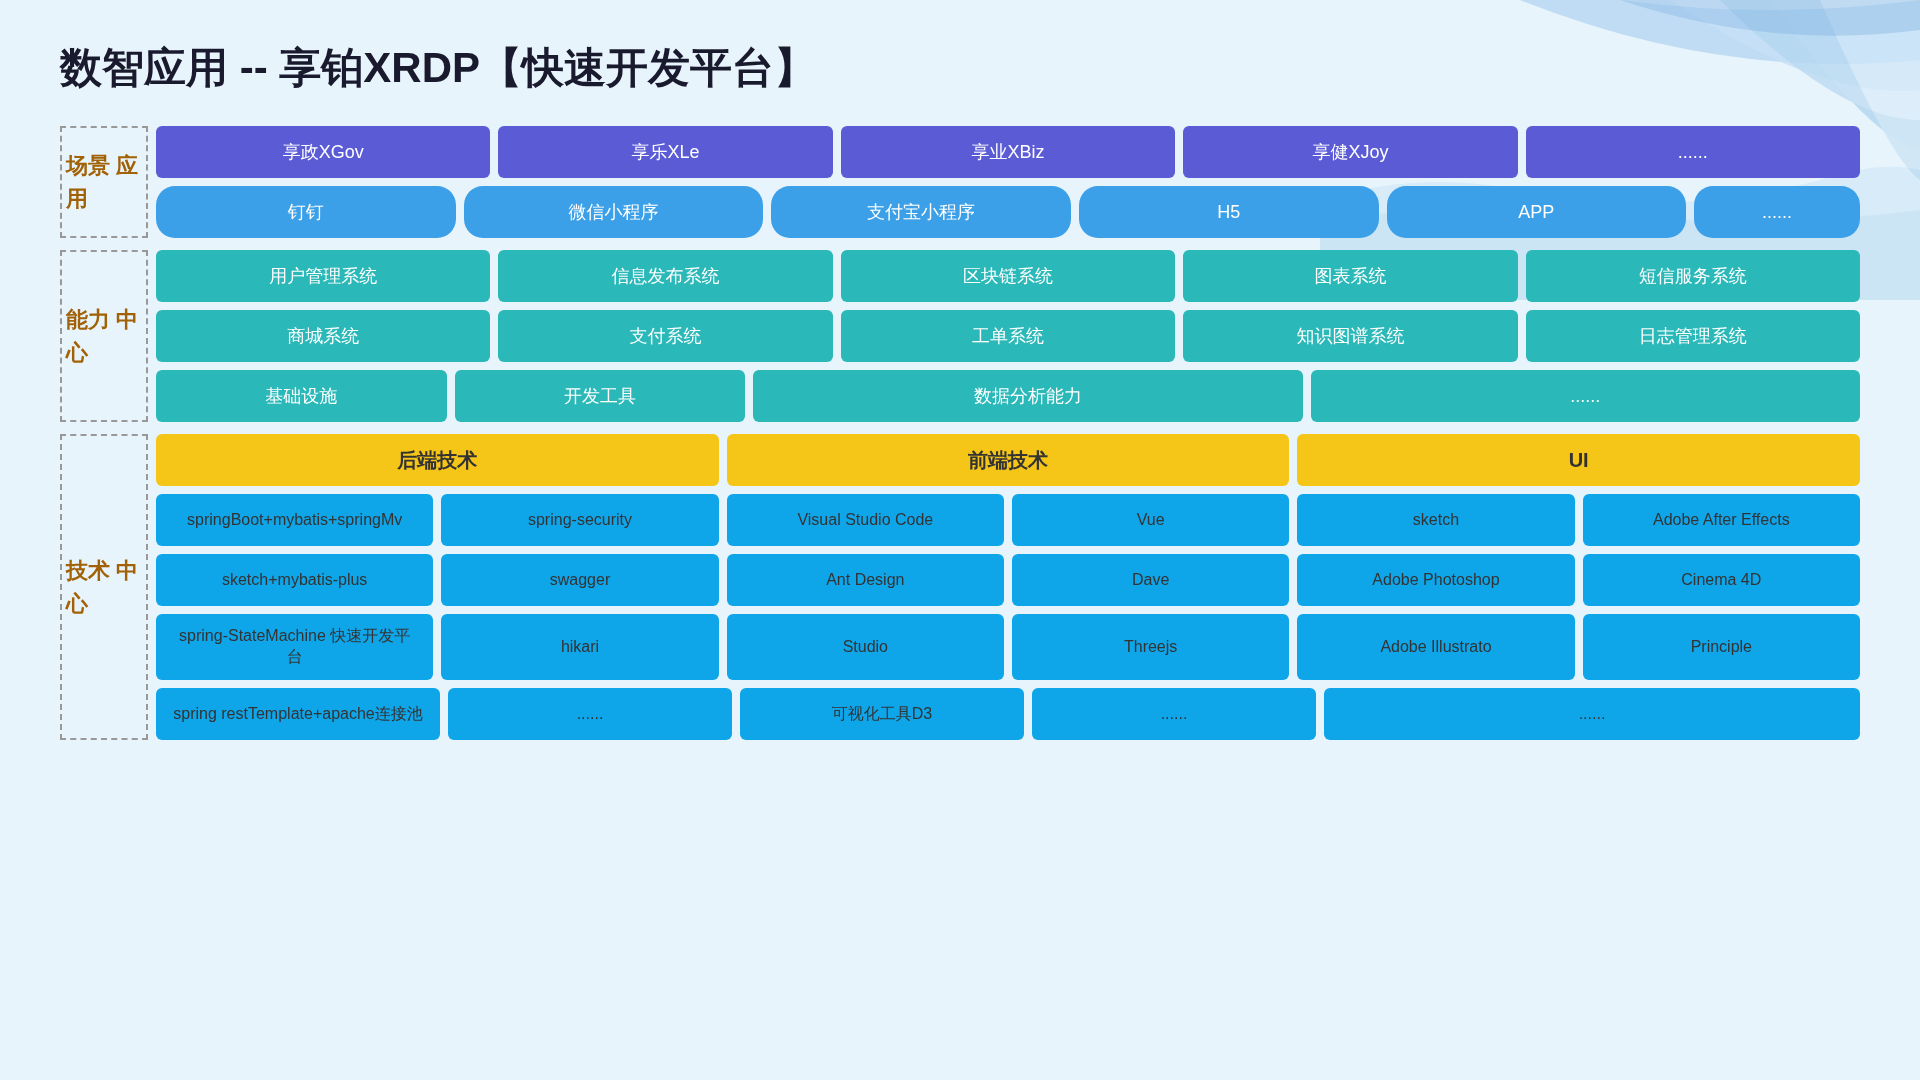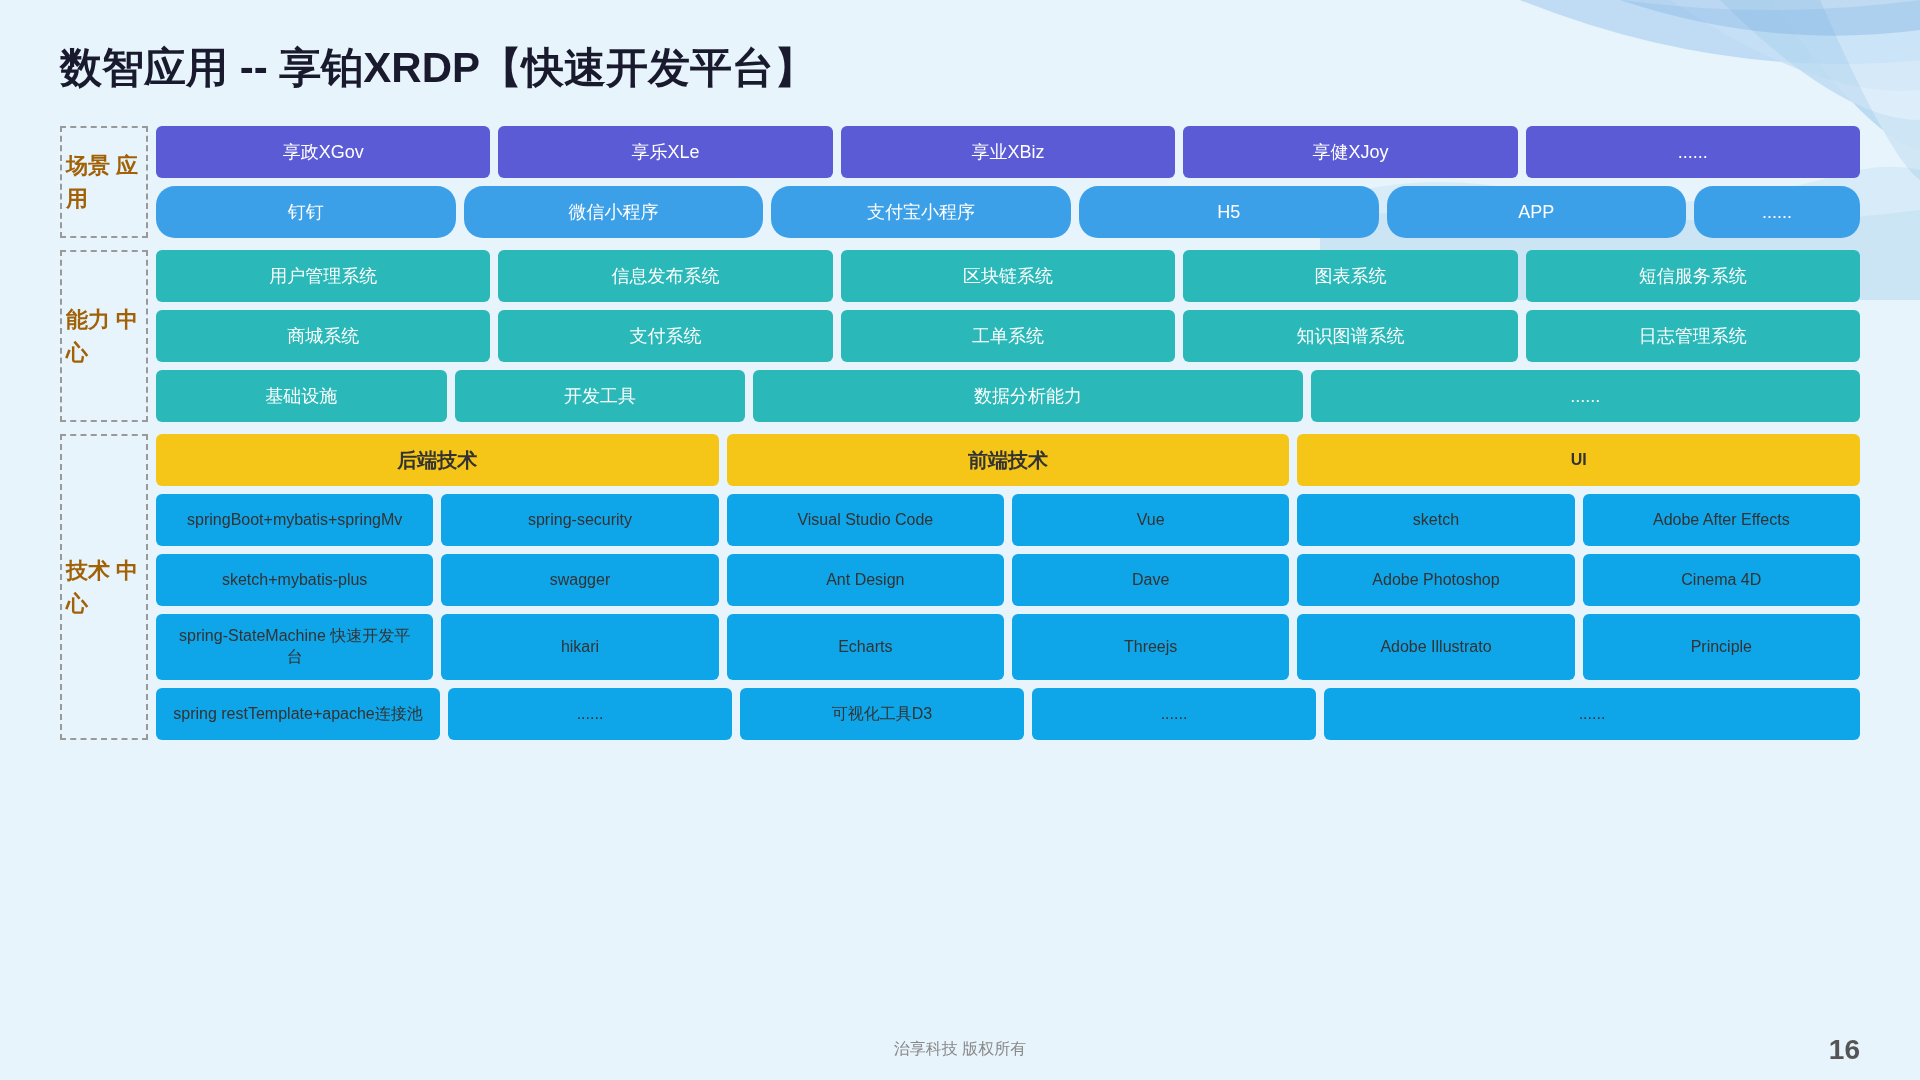--- a/index.html
+++ b/index.html
@@ -281,21 +281,21 @@
       </div>
       <div class="multi-content">
 
         <div class="grid-row">
           <div class="cell cell-yellow cell-2x" style="font-size:20px;">
               <span>后端技术</span>
             </div>
           <div class="cell cell-yellow cell-2x" style="font-size:20px;">
               <span>前端技术</span>
             </div>
-          <div class="cell cell-yellow cell-2x" style="font-size:16px;">
+          <div class="cell cell-yellow cell-2x" style="font-size:20px;">
               <span>UI</span>
             </div>
         </div>
 
         <div class="grid-row">
           <div class="cell cell-yellow-light">
               <span>springBoot+mybatis+springMv</span>
             </div>
           <div class="cell cell-yellow-light">
               <span>spring-security</span>
@@ -336,21 +336,21 @@
         </div>
 
         <div class="grid-row">
           <div class="cell cell-yellow-light">
               <span>spring-StateMachine 快速开发平台</span>
             </div>
           <div class="cell cell-yellow-light">
               <span>hikari</span>
             </div>
           <div class="cell cell-yellow-light">
-              <span>Echarts</span>
+              <span>Studio</span>
             </div>
           <div class="cell cell-yellow-light">
               <span>Threejs</span>
             </div>
           <div class="cell cell-yellow-light">
               <span>Adobe Illustrato</span>
             </div>
           <div class="cell cell-yellow-light">
               <span>Principle</span>
             </div>
@@ -371,18 +371,14 @@
             </div>
           <div class="cell cell-yellow-light cell-2x">
               <span>......</span>
             </div>
         </div>
       </div>
     </div>
 
   </div>
 
-  <div class="footer">
-    <span class="footer-text">治享科技 版权所有</span>
-    <span class="footer-page">16</span>
-  </div>
 
 </div>
 
 </body></html>

